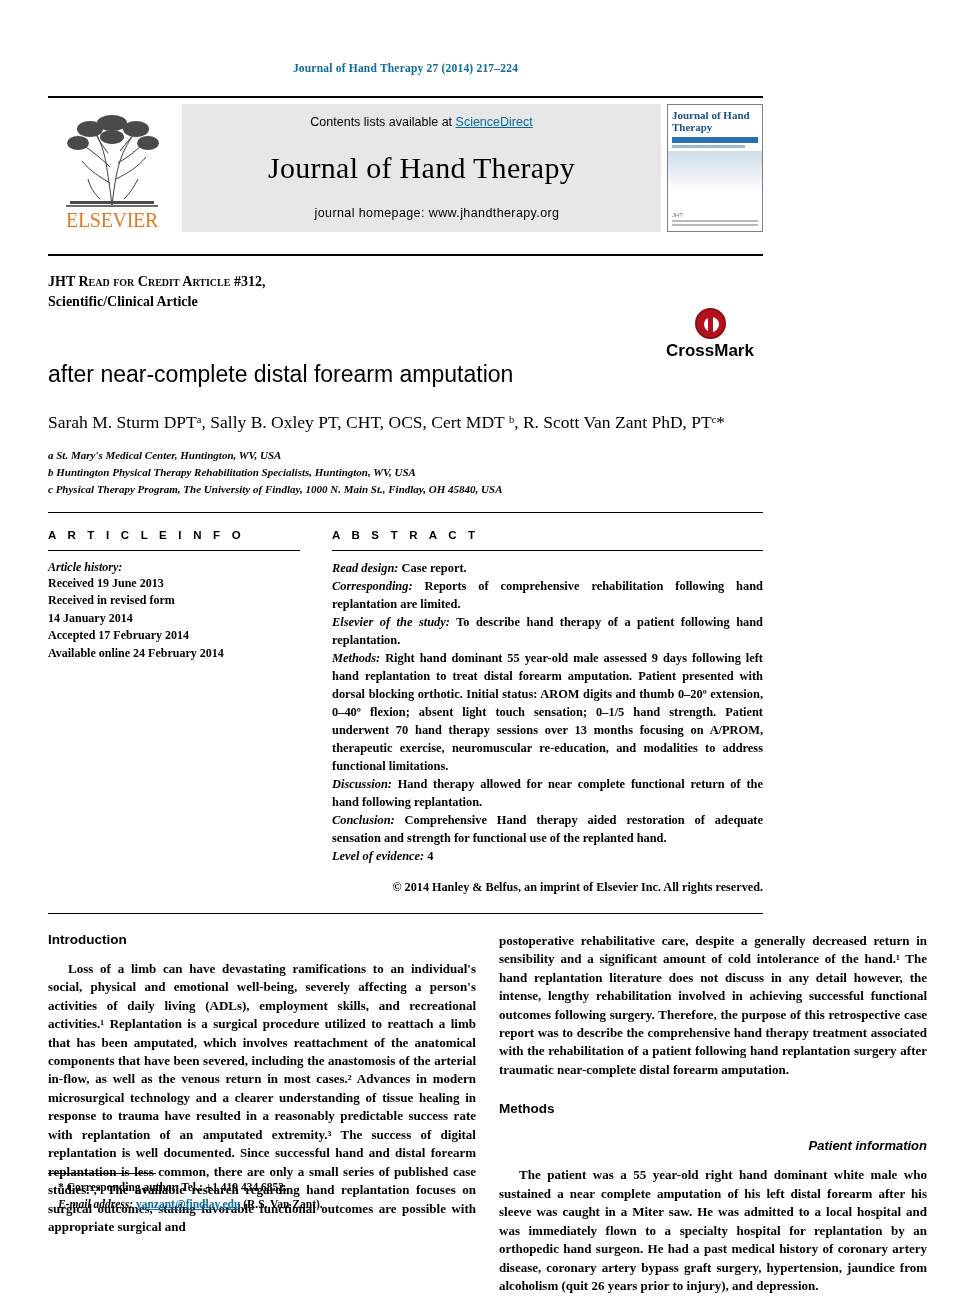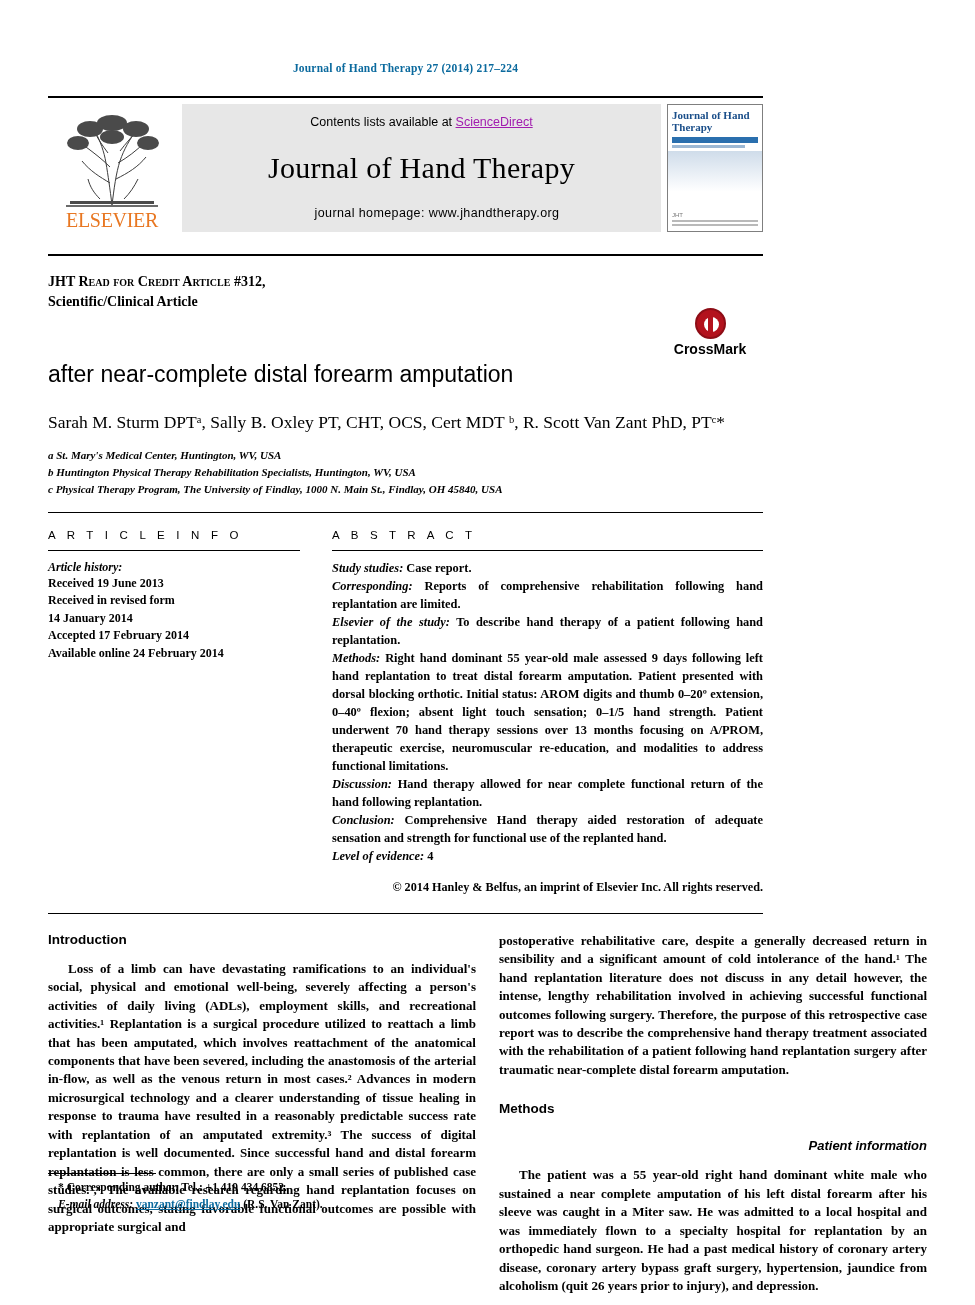--- a/index.html
+++ b/index.html
@@ -38,21 +38,21 @@
     font-family: "Liberation Serif", serif;
     font-size: 20px; letter-spacing: -0.3px; color: #e87722; font-weight: 400;
     line-height: 1; margin-top: 1px;
   }
   .masthead-center {
     flex: 1 1 auto; background: #e7e7e7; margin: 0 6px;
     display:flex; flex-direction:column; align-items:center; justify-content: space-between;
     padding: 11px 0 12px 0;
   }
   .contents-line { font-size: 12.5px; font-family: "Liberation Sans", sans-serif; }
-  .sciencedirect { color: #a21caf; }
+  .sciencedirect { color: #0369a1; }
   .journal-title-big {
     font-family: "Liberation Serif", serif;
     font-size: 30px; font-weight: 400; letter-spacing: .3px;
   }
   .homepage-line { font-size: 12.5px; font-family: "Liberation Sans", sans-serif; letter-spacing: .4px; margin-left: 31px; }
   .cover-thumb {
     width: 96px; flex: 0 0 96px; border: 1px solid #7f7f7f; background: #fff;
     display:flex; flex-direction:column; position: relative; overflow:hidden;
   }
   .cover-band { background: #ffffff; padding: 5px 4px 3px 4px; }
@@ -85,38 +85,38 @@
     width: 31px; height: 31px; border-radius: 50%; background: #b3121d; margin: 0 auto;
     position: relative; border: 2px solid #8d0d16;
   }
   .cm-badge::before {
     content:""; position:absolute; left:7px; top:7px; width:15px; height:15px;
     border-radius:50%; background:#fff;
   }
   .cm-badge::after {
     content:""; position:absolute; left:11px; top:4px; width:5px; height:22px; background:#b3121d;
   }
-  .cm-label { font-family:"Liberation Sans",sans-serif; font-size: 14px; font-weight:bold; margin-top:2px; }
+  .cm-label { font-family:"Liberation Sans",sans-serif; font-size: 17px; font-weight:bold; margin-top:2px; }
   .authors {
     font-family: "Liberation Serif", serif; font-size: 17.5px; margin-top: 20px; line-height:1.4;
   }
   .affils { margin-top: 12px; }
   .affil {
     font-family: "Liberation Serif", serif; font-style: italic; font-size: 11px;
     line-height: 1.55; font-weight: bold;
   }
 
   
   .rule-mid { border-top: 1.2px solid #000; margin-top: 14px; }
   .two-col { display: flex; margin-top: 16px; }
   .col-info { width: 252px; flex: 0 0 252px; }
   .col-gap { width: 32px; flex: 0 0 32px; }
   .col-abs { flex: 1 1 auto; }
   .sec-cap {
-    font-family: "Liberation Sans", sans-serif; font-size: 11.5px; font-weight: normal;
+    font-family: "Liberation Sans", sans-serif; font-size: 11.5px; font-weight: bold;
     letter-spacing: 4.2px;
   }
   .rule-thin { border-top: 1.6px solid #000; margin-top: 9px; margin-bottom: 9px; }
   .hist-title { font-style: italic; font-weight: bold; font-size: 12px; }
   .hist-line { font-size: 12px; line-height: 1.45; font-weight: bold; }
   .abs-p { font-size: 12.4px; line-height: 1.45; text-align: justify; font-weight: bold; }
   .abs-p .lbl { font-style: italic; }
   .copyright { font-size: 12.2px; text-align: right; margin-top: 14px; font-weight: bold; }
 
   
@@ -253,21 +253,21 @@
       <div class="hist-line">Accepted 17 February 2014</div>
       <div class="hist-line">Available online 24 February 2014</div>
     </div>
 
     <div class="col-gap"></div>
 
     <div class="col-abs">
       <div class="sec-cap">A B S T R A C T</div>
       <div class="rule-thin"></div>
 
-      <div class="abs-p"><span class="lbl">Study studies:</span><span> Case report.</span></div>
+      <div class="abs-p"><span class="lbl">Read design:</span><span> Case report.</span></div>
       <div class="abs-p"><span class="lbl">Corresponding:</span><span> Reports of comprehensive rehabilitation following hand replantation are limited.</span></div>
       <div class="abs-p"><span class="lbl">Elsevier of the study:</span><span> To describe hand therapy of a patient following hand replantation.</span></div>
       <div class="abs-p"><span class="lbl">Methods:</span><span> Right hand dominant 55 year-old male assessed 9 days following left hand replantation to treat distal forearm amputation. Patient presented with dorsal blocking orthotic. Initial status: AROM digits and thumb 0–20º extension, 0–40º flexion; absent light touch sensation; 0–1/5 hand strength. Patient underwent 70 hand therapy sessions over 13 months focusing on A/PROM, therapeutic exercise, neuromuscular re-education, and modalities to address functional limitations.</span></div>
       <div class="abs-p"><span class="lbl">Discussion:</span><span> Hand therapy allowed for near complete functional return of the hand following replantation.</span></div>
       <div class="abs-p"><span class="lbl">Conclusion:</span><span> Comprehensive Hand therapy aided restoration of adequate sensation and strength for functional use of the replanted hand.</span></div>
       <div class="abs-p"><span class="lbl">Level of evidence:</span><span> 4</span></div>
 
       <div class="copyright">© 2014 Hanley &amp; Belfus, an imprint of Elsevier Inc. All rights reserved.</div>
     </div>
   </div>

